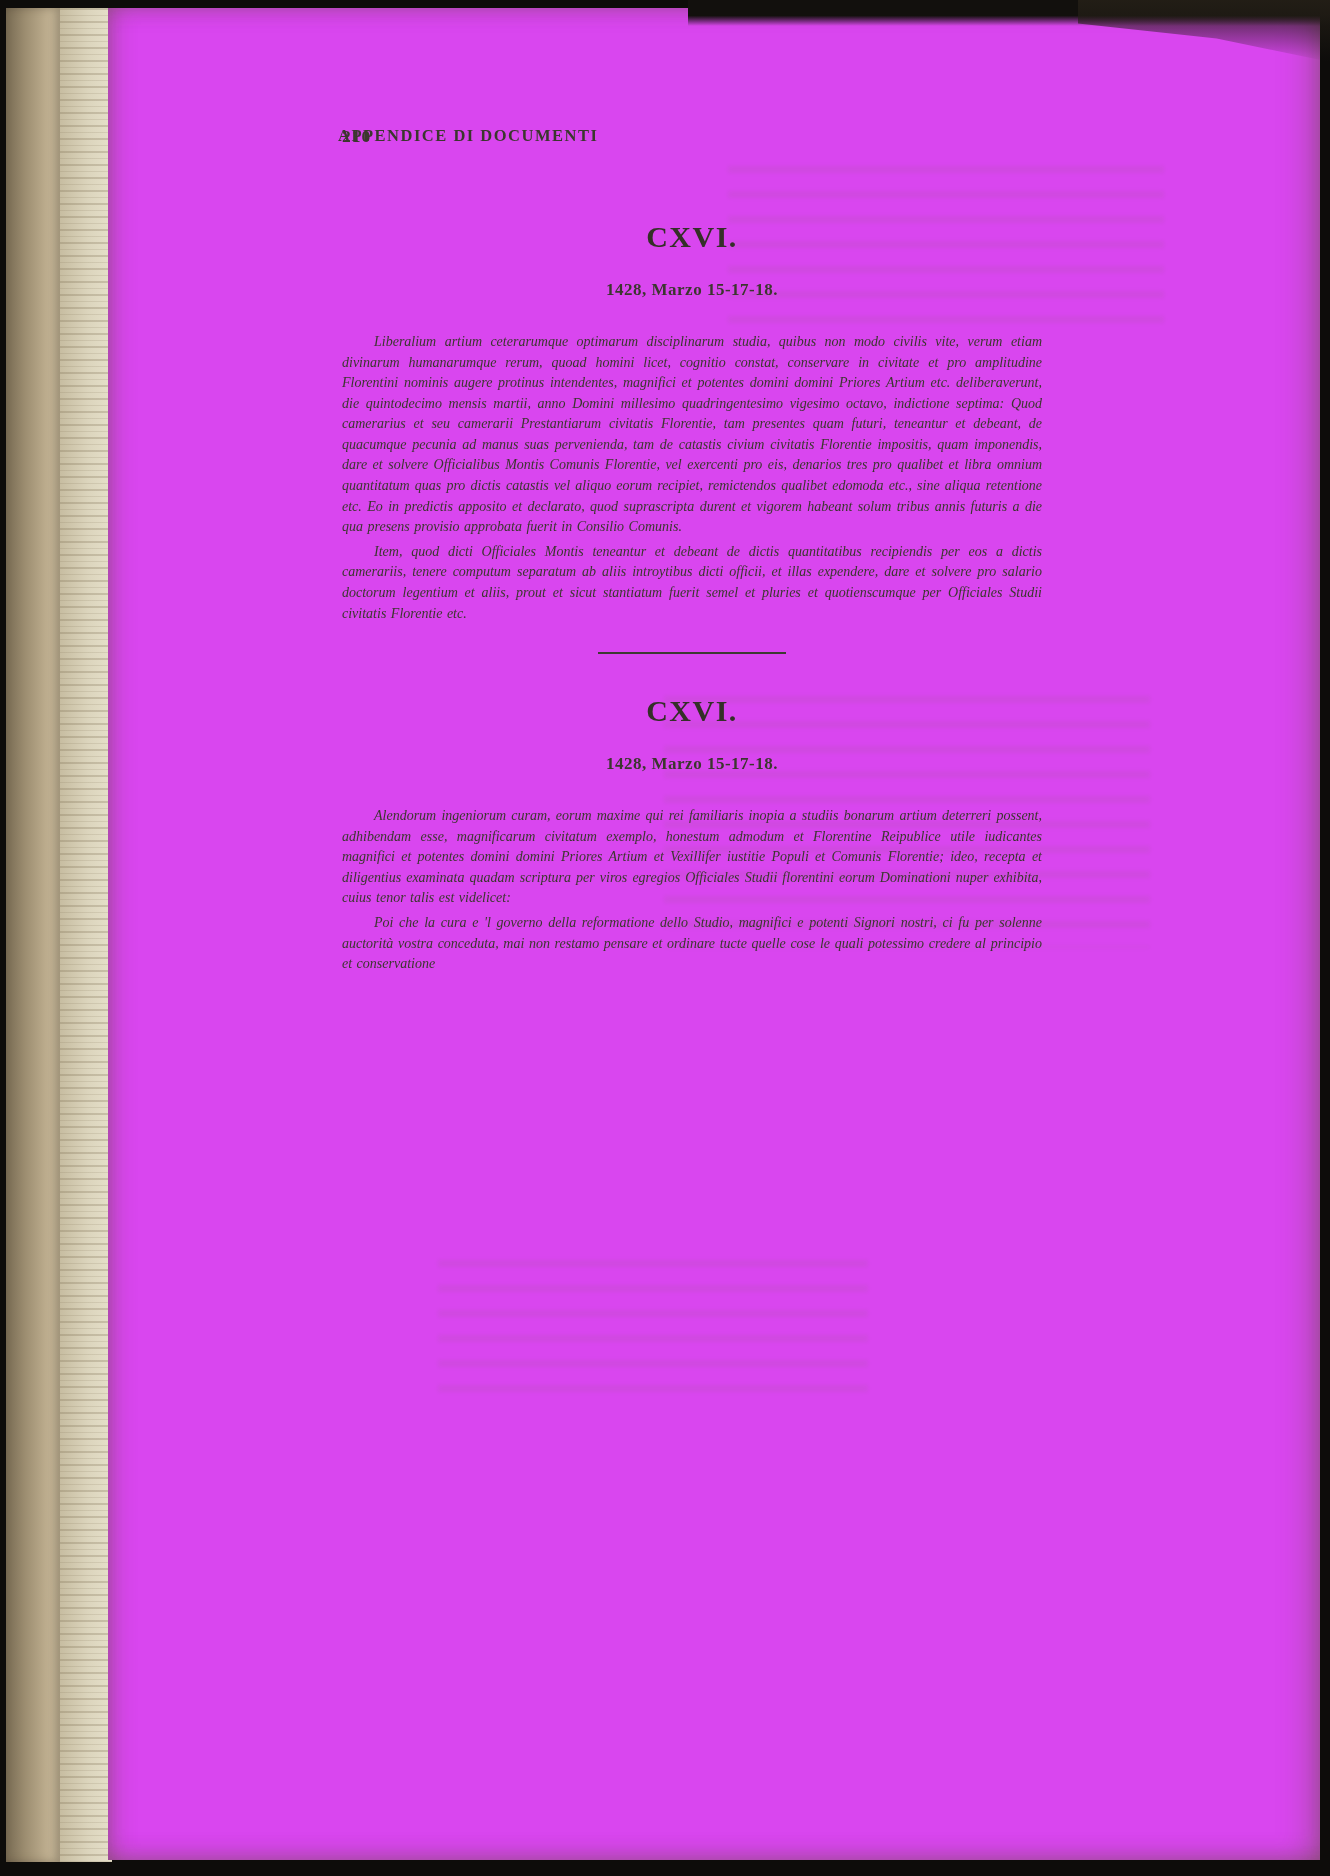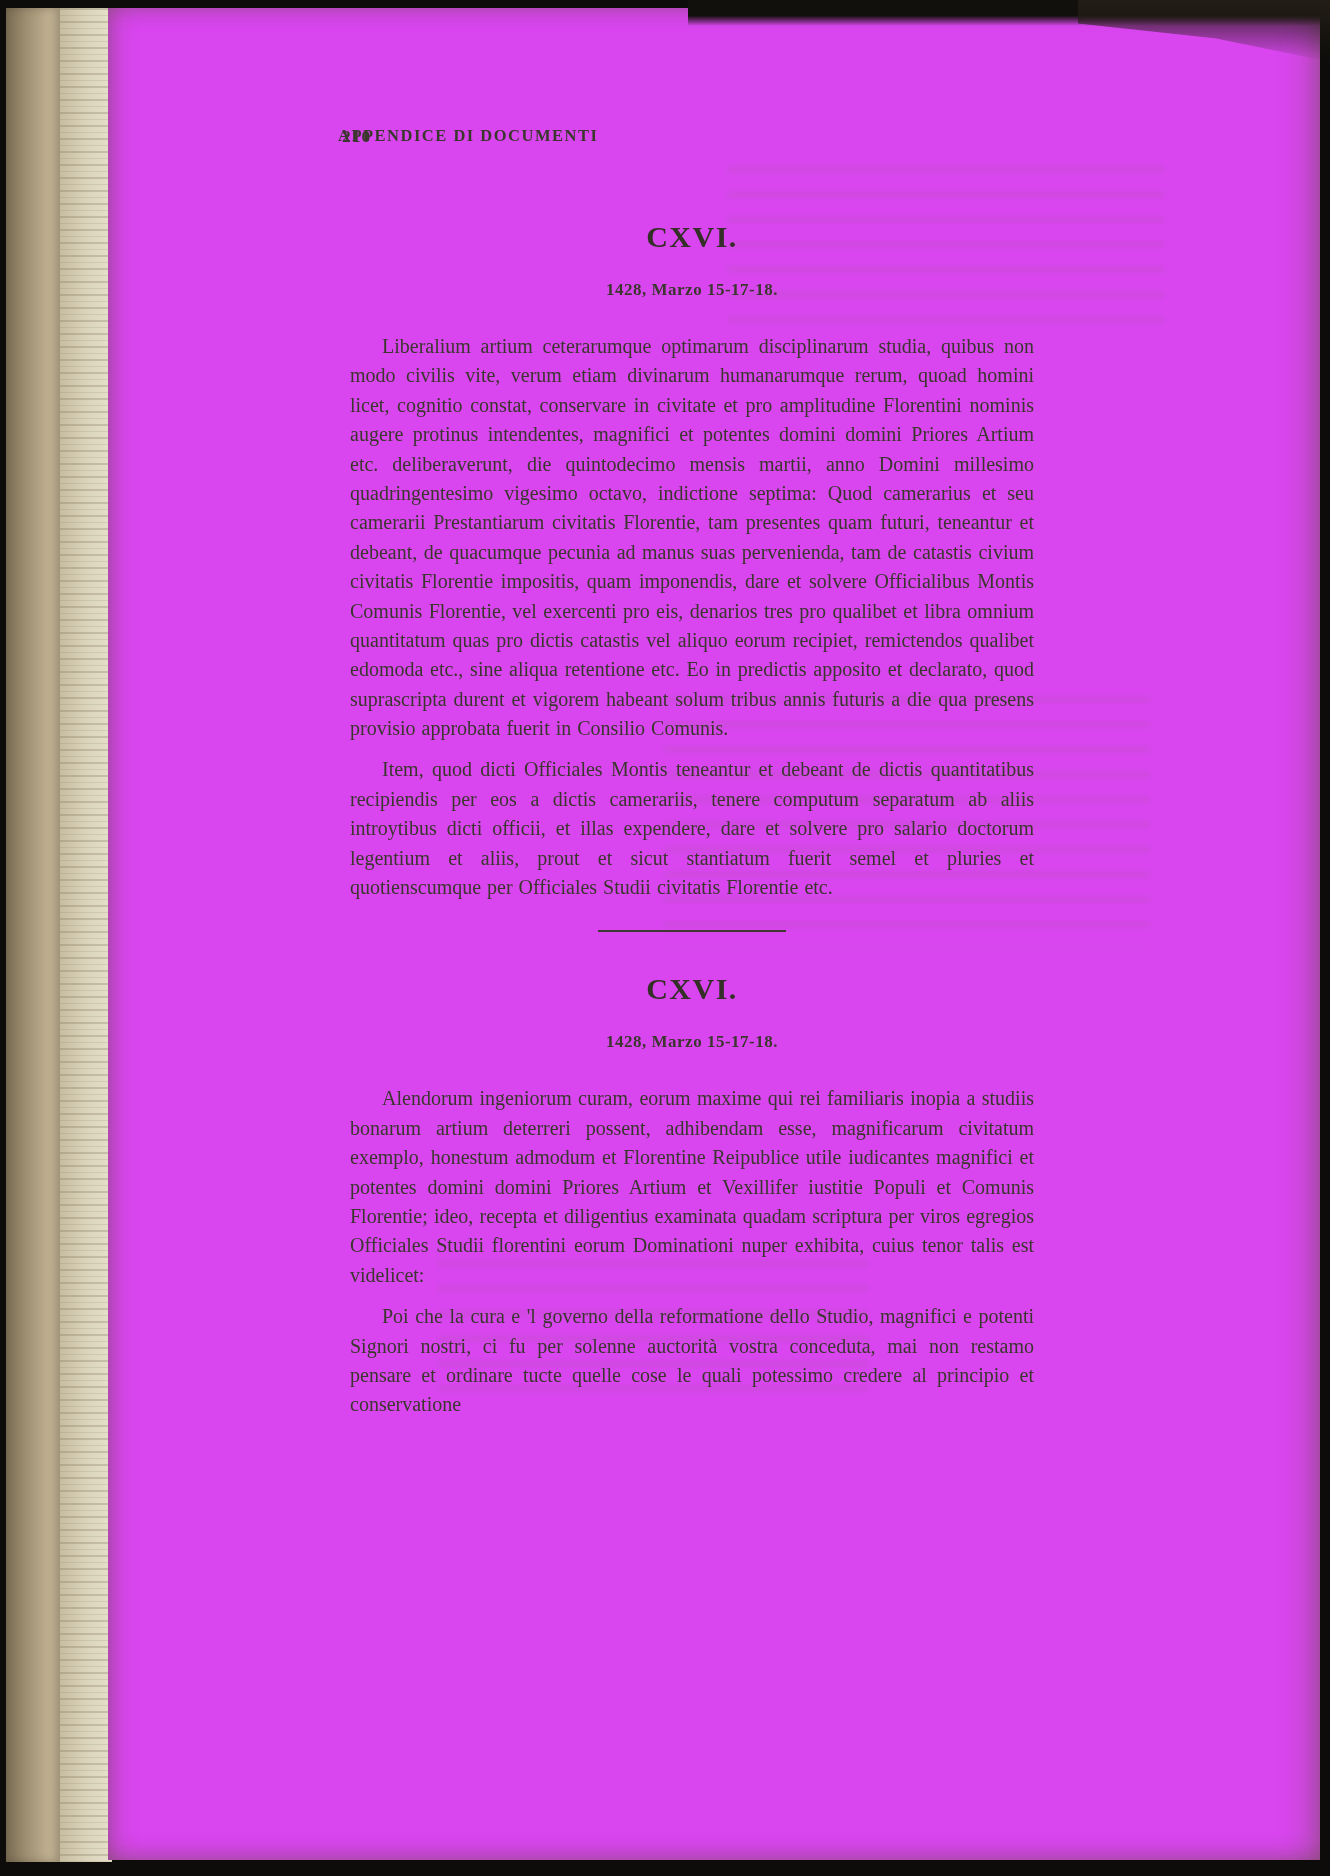--- a/index.html
+++ b/index.html
@@ -86,23 +86,23 @@
   }
   .section-heading {
     margin: 0 0 26px 0; text-align: center;
     font-size: 30px; font-weight: bold; letter-spacing: 1.5px; color: #343028;
   }
   .section-date {
     margin: 0 0 32px 0; text-align: center;
     font-size: 17px; font-weight: bold; letter-spacing: 0.5px;
   }
   .body-par {
-    margin: 12px; font-size: 20px; line-height: 1.47;
+    margin: 4px; font-size: 14px; line-height: 1.47;
     text-align: justify; text-indent: 32px;
-    word-spacing: 1px; color: #3b372e;
+    word-spacing: 1px; color: #3b372e; font-style: italic;
   }
   .note-par { margin-top: 28px; }
   .divider {
     width: 188px; margin: 28px auto 40px auto;
     border: 0; border-top: 2px solid #3e3a31; height: 0;
   }
   .section-2 { margin-top: 10px; }
 </style>
 </head>
 <body>

